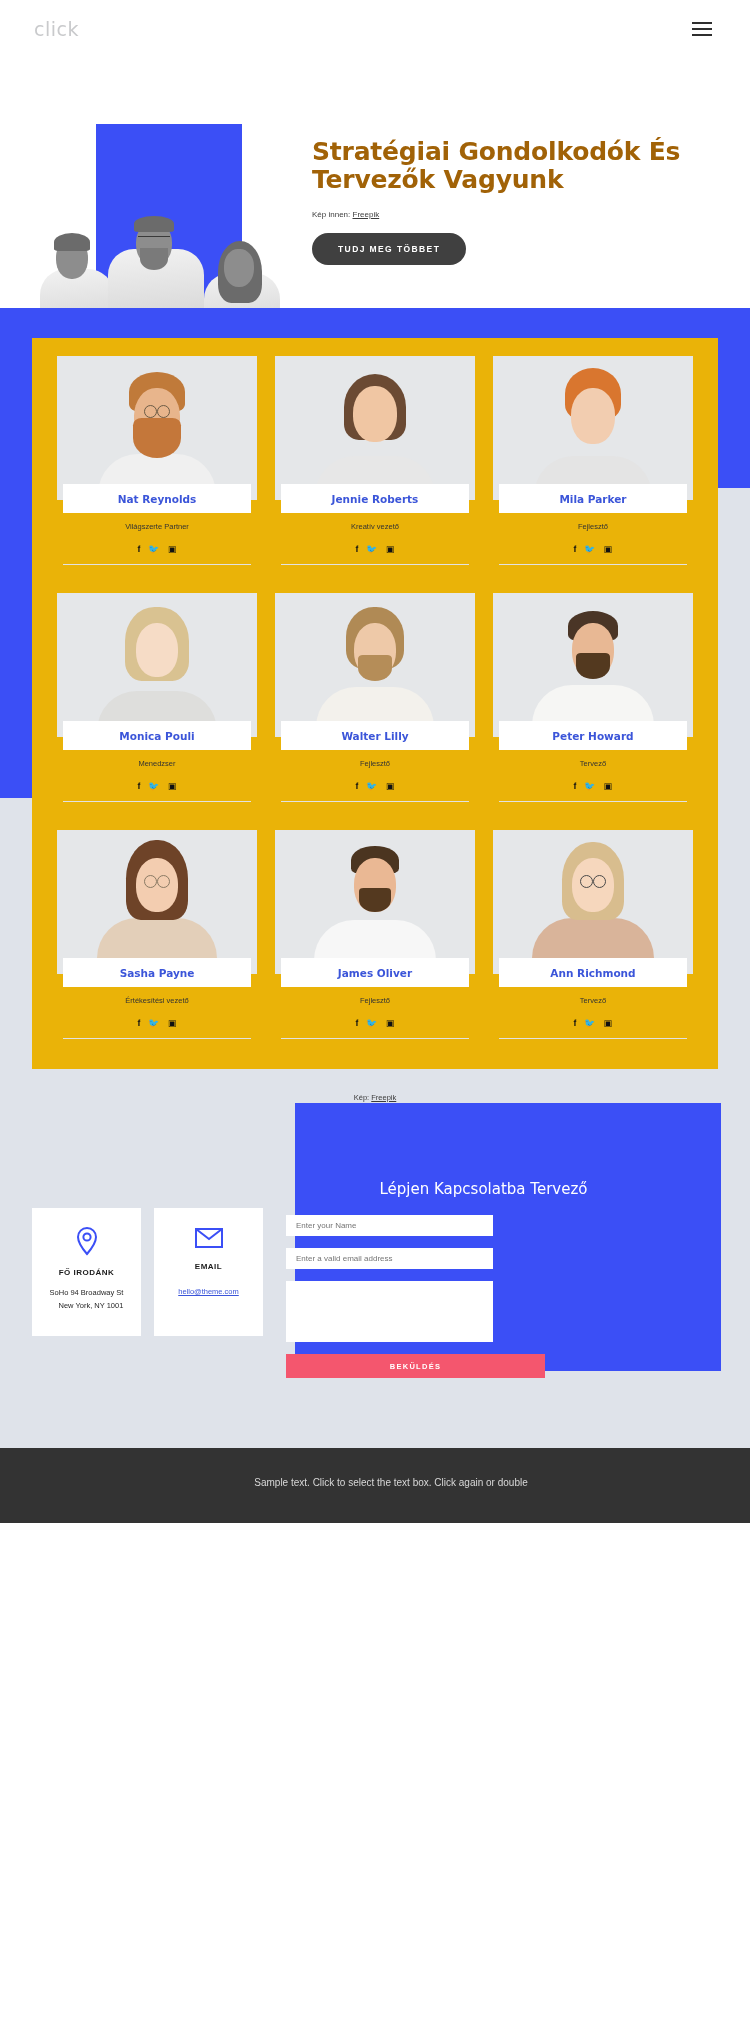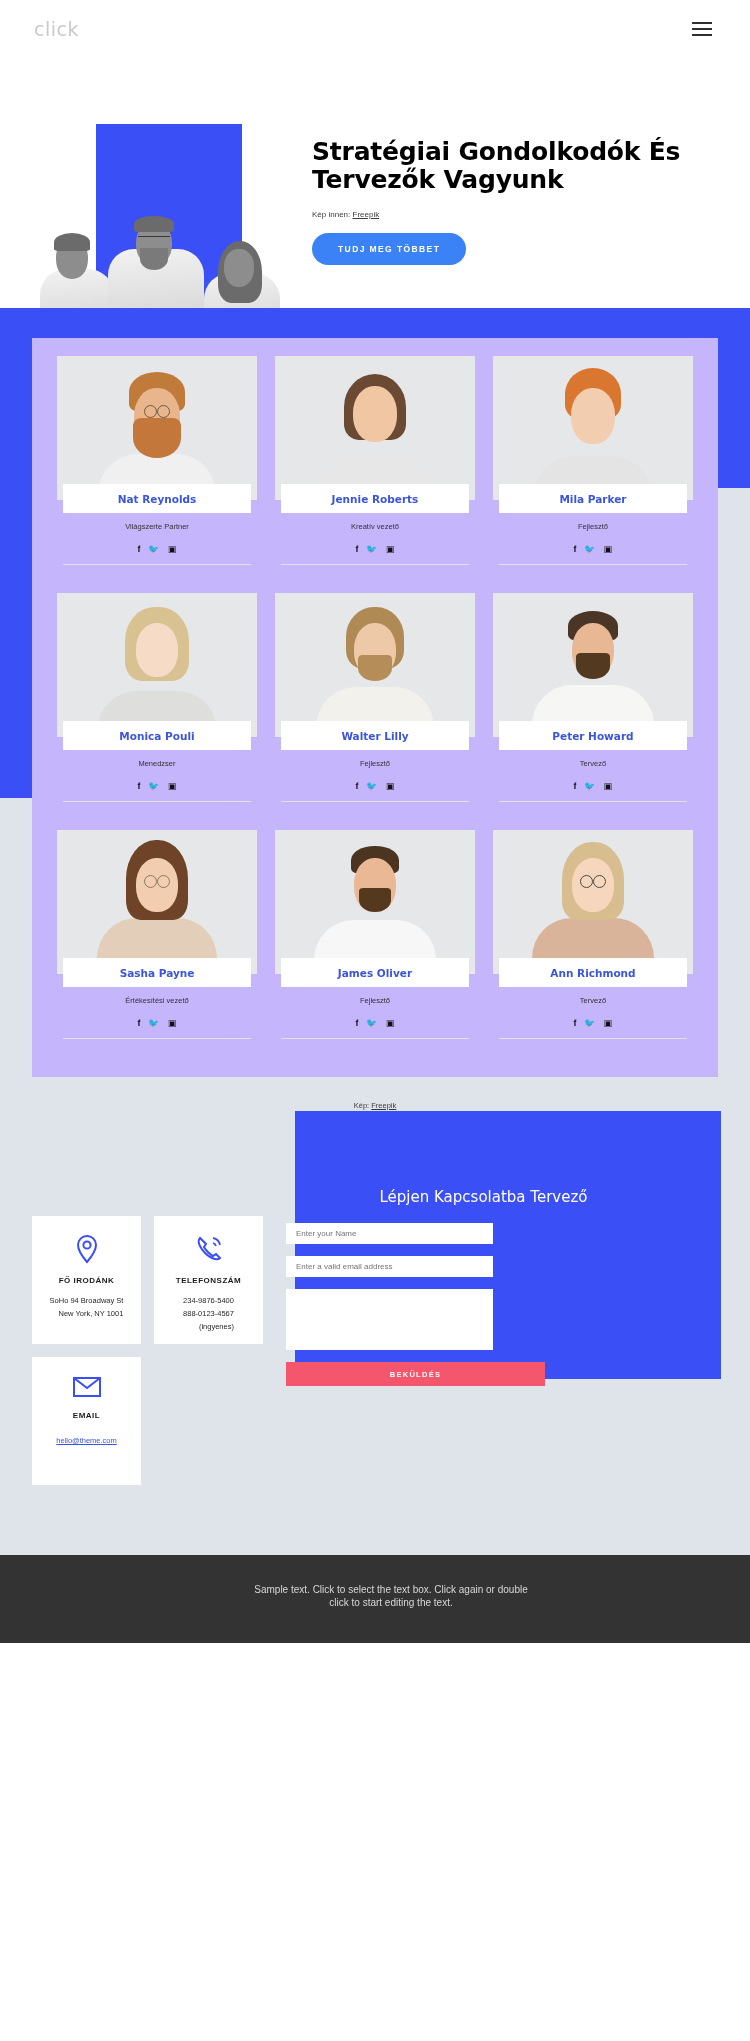--- a/index.html
+++ b/index.html
@@ -70,34 +70,34 @@
   .hero-right {
     position: absolute;
     left: 312px;
     top: 80px;
     width: 400px;
   }
   .hero-title {
     font-family: "DejaVu Sans", sans-serif;
     font-size: 25px;
     line-height: 28px;
-    color: #000000;
+    color: #a16207;
     font-weight: 700;
     letter-spacing: -0.2px;
   }
   .hero-credit {
     margin-top: 16px;
     font-size: 8px;
     color: #3d3d3d;
   }
   .hero-credit a { color: #3d3d3d; text-decoration: underline; }
   .btn-pink {
     display: inline-block;
     margin-top: 14px;
-    background: #3b82f6;
+    background: #404040;
     color: #fff;
     border: none;
     border-radius: 18px;
     padding: 11px 26px;
     font-size: 8.5px;
     font-weight: 700;
     letter-spacing: 1.4px;
     cursor: pointer;
     font-family: "Liberation Sans", sans-serif;
   }
@@ -115,22 +115,22 @@
     text-align: center;
     color: #fff;
     font-family: "DejaVu Sans", sans-serif;
     font-size: 21px;
     font-weight: 400;
     padding: 22px 0 34px;
   }
   .team-card-box {
     position: relative;
     margin: 0 32px;
-    background: #c4b5fd;
-    padding: 18px 16px 10px;
+    background: #eab308;
+    padding: 18px 16px 2px;
   }
   .team-grid { display: flex; flex-wrap: wrap; }
   .member { width: 33.333%; padding: 0 9px 28px; position: relative; }
   .member-photo {
     height: 144px; position: relative;
     background: #e5e7e9;
     overflow: hidden;
   }
   .fhead { position:absolute; left:50%; transform:translateX(-50%); border-radius:48% 48% 46% 46%; }
   .fhair { position:absolute; left:50%; transform:translateX(-50%); border-radius:50% 50% 20% 20%; }
@@ -488,33 +488,20 @@
             <path d="M13 2c-5 0-9 4-9 9 0 6.5 9 17 9 17s9-10.5 9-17c0-5-4-9-9-9z" fill="none" stroke="#3b4ff6" stroke-width="2"></path>
             <circle cx="13" cy="11" r="3.6" fill="none" stroke="#3b4ff6" stroke-width="2"></circle>
           </svg>
           <div class="ccard-title">FŐ IRODÁNK</div>
           <div class="ccard-lines">
             <div>SoHo 94 Broadway St</div>
             <div>New York, NY 1001</div>
           </div>
         </div>
 
-        <div class="ccard">
-          <svg width="30" height="30" viewBox="0 0 30 30">
-            <path d="M6 4c-2 2-2 4 0 8 2.5 5 7 9.5 12 12 4 2 6 2 8 0l-4-4-3 2c-3-1.5-7.5-6-9-9l2-3z" fill="none" stroke="#3b4ff6" stroke-width="2"></path>
-            <path d="M19 4a9 9 0 0 1 7 7" fill="none" stroke="#3b4ff6" stroke-width="1.8"></path>
-            <path d="M19 9a4.5 4.5 0 0 1 3 3" fill="none" stroke="#3b4ff6" stroke-width="1.8"></path>
-          </svg>
-          <div class="ccard-title">TELEFONSZÁM</div>
-          <div class="ccard-lines">
-            <div>234-9876-5400</div>
-            <div>888-0123-4567</div>
-            <div>(ingyenes)</div>
-          </div>
-        </div>
 
 
         <div class="ccard">
           <svg width="30" height="24" viewBox="0 0 30 24">
             <rect x="2" y="3" width="26" height="18" fill="none" stroke="#3b4ff6" stroke-width="2"></rect>
             <path d="M2 3l13 10L28 3" fill="none" stroke="#3b4ff6" stroke-width="2"></path>
           </svg>
           <div class="ccard-title">EMAIL</div>
           <div class="ccard-lines">
             <a href="#">hello@theme.com</a>
@@ -529,16 +516,15 @@
         <input type="email" placeholder="Enter a valid email address" style="">
         <textarea placeholder="" style=""></textarea>
         <button class="submit">BEKÜLDÉS</button>
       </div>
 
     </div>
   </div>
 
   <div class="footer">
     <p>Sample text. Click to select the text box. Click again or double</p>
-    <p>click to start editing the text.</p>
   </div>
 
 </div>
 
 </body></html>

